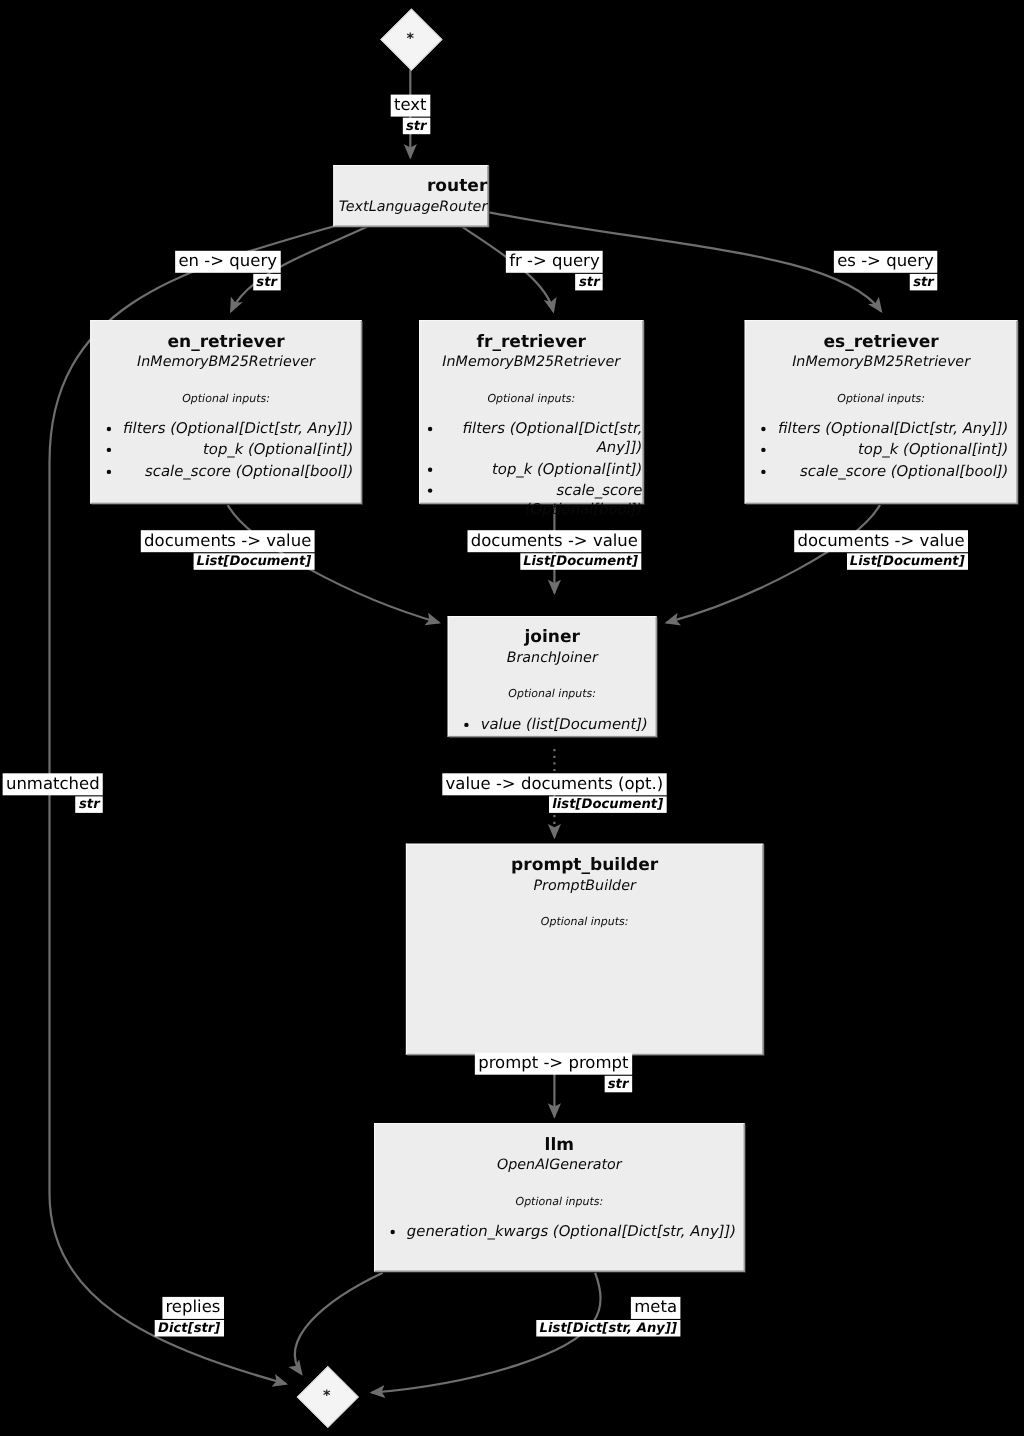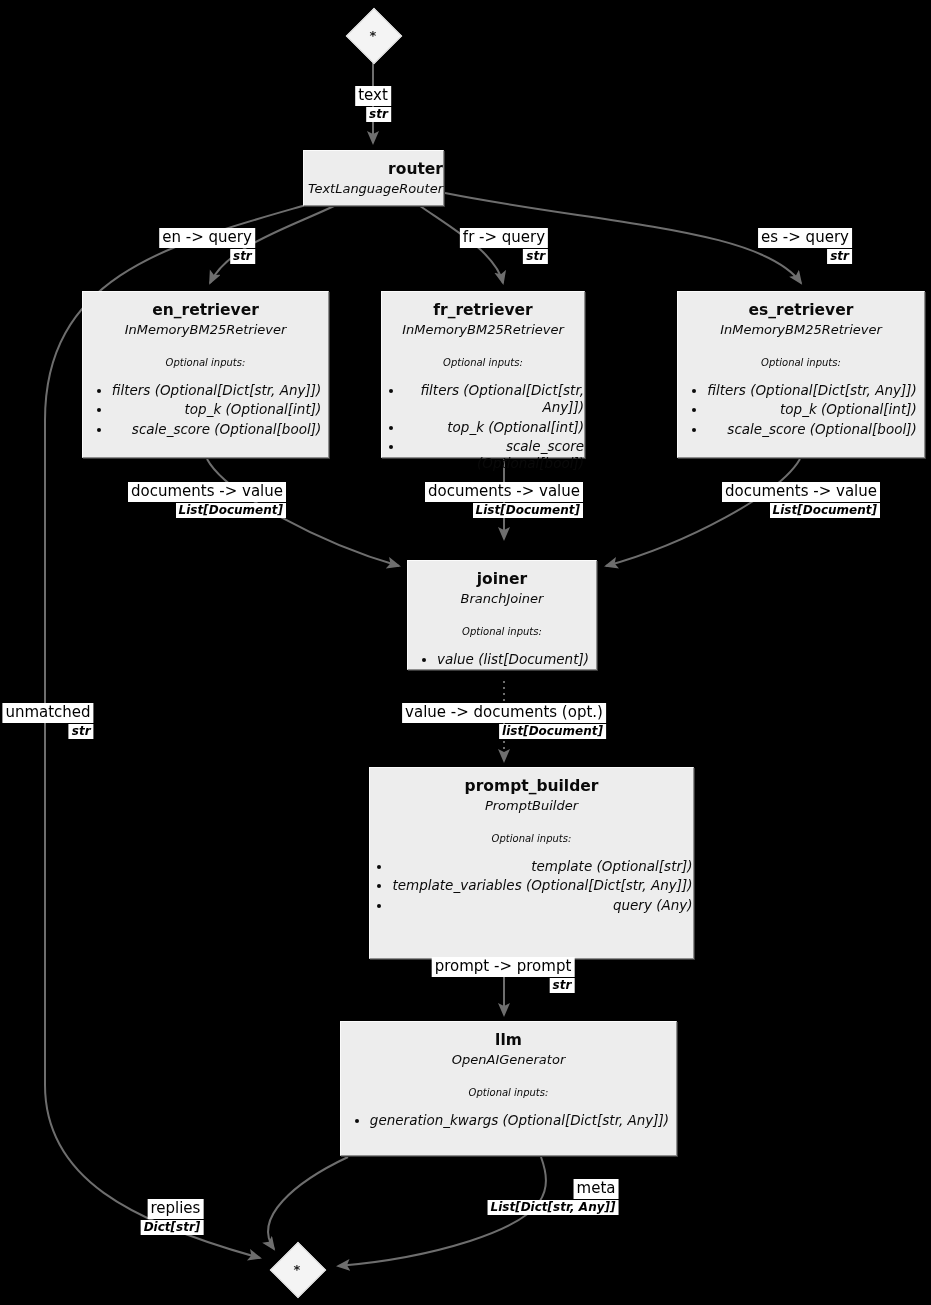--- a/index.html
+++ b/index.html
@@ -119,25 +119,20 @@
   <div class="opt-header">Optional inputs:</div>
   <ul class="opt-list">
     <li>value (list[Document])</li>
   </ul>
 </div>
 
 <div class="node" style="left:324px;top:767px;width:325px;height:192px;margin-left:45px;">
   <div class="node-title">prompt_builder</div>
   <div class="node-type">PromptBuilder</div>
   <div class="opt-header">Optional inputs:</div>
-  <ul class="opt-list">
-    <li>template (Optional[str])</li>
-    <li>template_variables (Optional[Dict[str, Any]])</li>
-    <li>query (Any)</li>
-  </ul>
 </div>
 
 <div class="node" style="left:340px;top:1021px;width:337px;height:135px;">
   <div class="node-title">llm</div>
   <div class="node-type">OpenAIGenerator</div>
   <div class="opt-header">Optional inputs:</div>
   <ul class="opt-list">
     <li>generation_kwargs (Optional[Dict[str, Any]])</li>
   </ul>
 </div>
@@ -180,20 +175,20 @@
   <span class="type">List[Document]</span>
 </div>
 <div class="elabel" style="left:504px;top:703px;">
   <span class="name">value -&gt; documents (opt.)</span>
   <span class="type">list[Document]</span>
 </div>
 <div class="elabel" style="left:503px;top:957px;">
   <span class="name">prompt -&gt; prompt</span>
   <span class="type">str</span>
 </div>
-<div class="elabel" style="left:172px;top:1179px;margin-top:20px;">
+<div class="elabel" style="left:172px;top:1179px;">
   <span class="name">replies</span>
   <span class="type">Dict[str]</span>
 </div>
 <div class="elabel" style="left:553px;top:1179px;">
   <span class="name">meta</span>
   <span class="type">List[Dict[str, Any]]</span>
 </div>
 
 </body></html>

